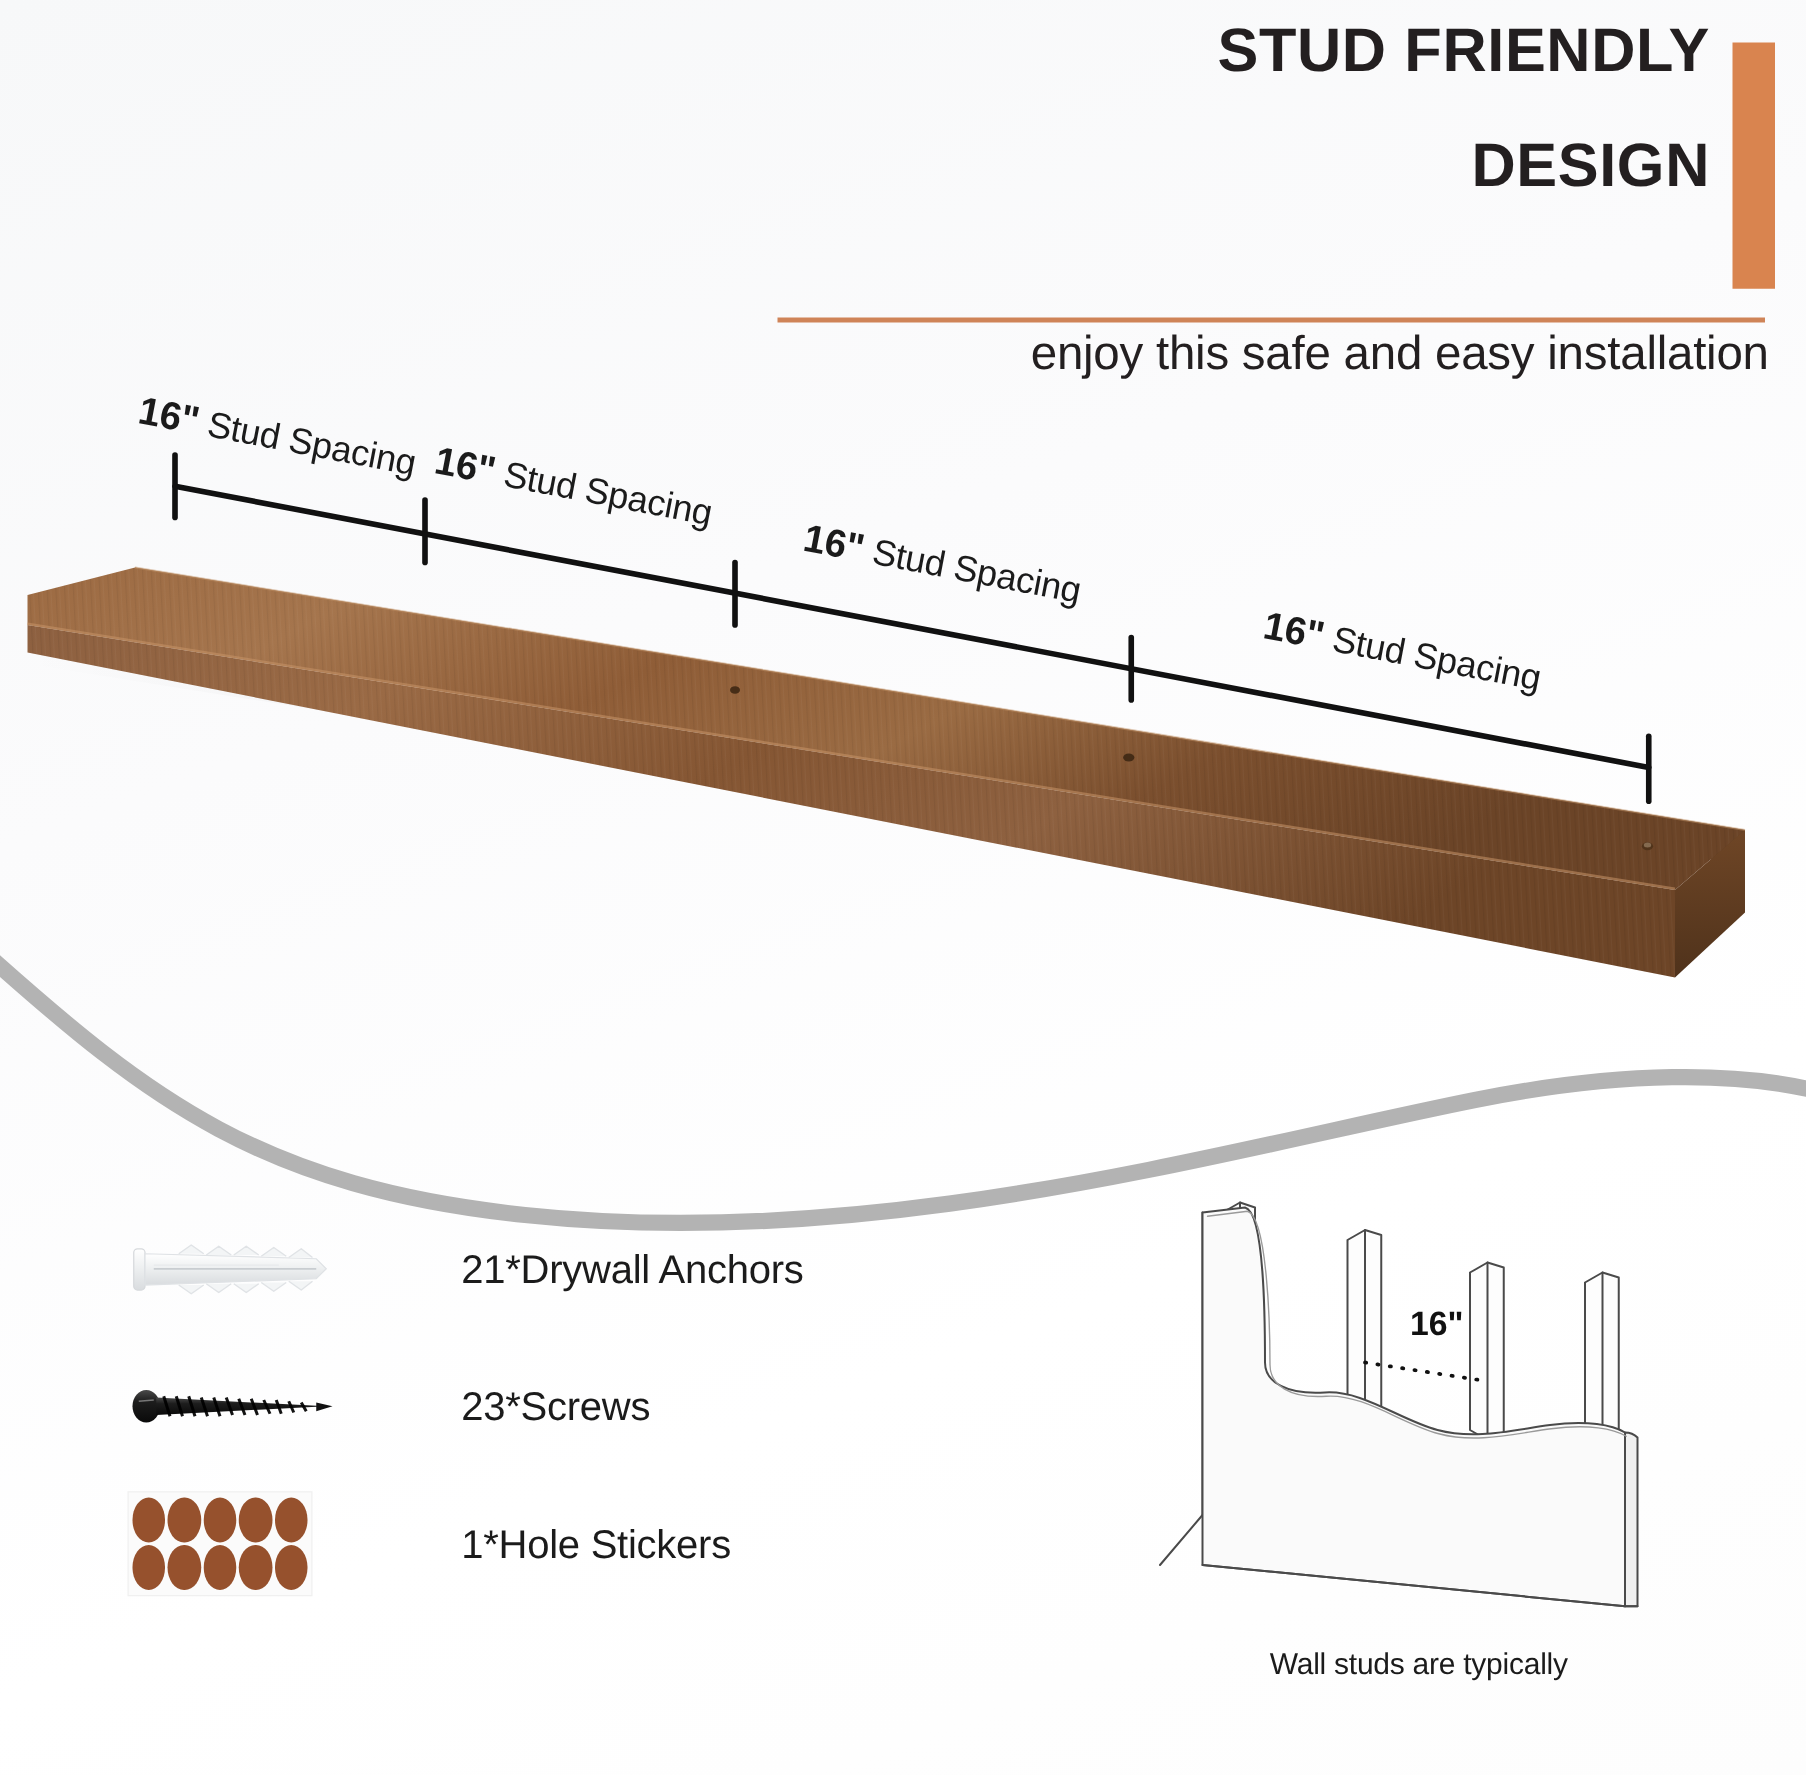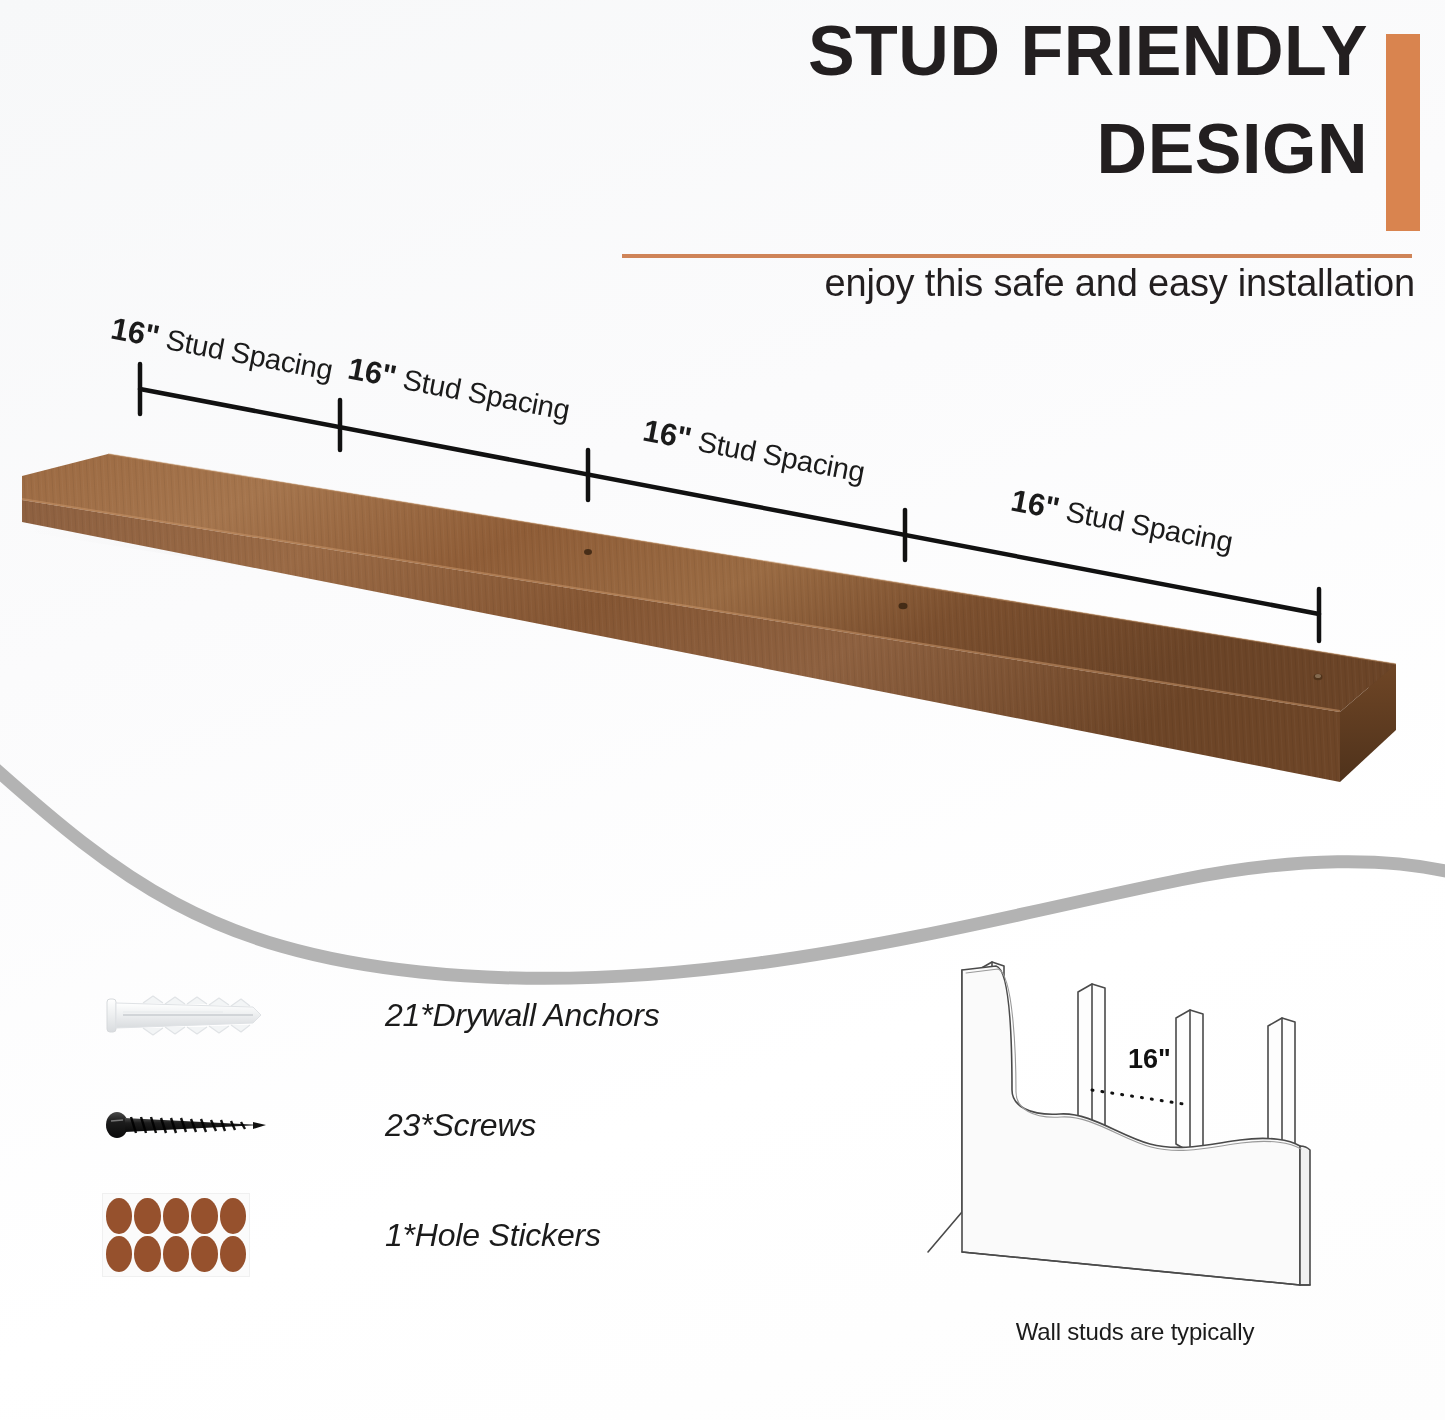--- a/index.html
+++ b/index.html
@@ -17,28 +17,28 @@
 
   
   .header-block {
     position: absolute;
     left: 600px; top: 18px;
     width: 820px; height: 240px;
     text-align: right;
   }
   .title-line {
     font-weight: 700;
-    font-size: 70px;
+    font-size: 49px;
     line-height: 0.97;
     letter-spacing: 0.5px;
     color: #231f20;
     padding-right: 52px;
     white-space: nowrap;
   }
-  .title-line.second { margin-top: 30px; }
+  .title-line.second { margin-top: 44px; }
   .accent-bar {
     position: absolute;
     right: 0px; top: 16px;
     width: 34px; height: 197px;
     background: #d9844f;
   }
   .rule {
     position: absolute;
     left: 22px; top: 236px;
     width: 790px; height: 4px;
@@ -105,23 +105,22 @@
     position: relative;
     display: flex;
     align-items: center;
     justify-content: flex-start;
     padding-left: 8px;
   }
   .part-label {
     font-size: 32px;
     color: #1b1b1b;
     letter-spacing: -0.2px;
-    margin-left: 60px;
+    margin-left: 44px;
     white-space: nowrap;
-    font-style: italic;
   }
 
   
   .sticker-sheet {
     width: 146px; height: 82px;
     background: #fbfbfb;
     display: grid;
     grid-template-columns: repeat(5, 1fr);
     grid-template-rows: repeat(2, 1fr);
     gap: 2px;

